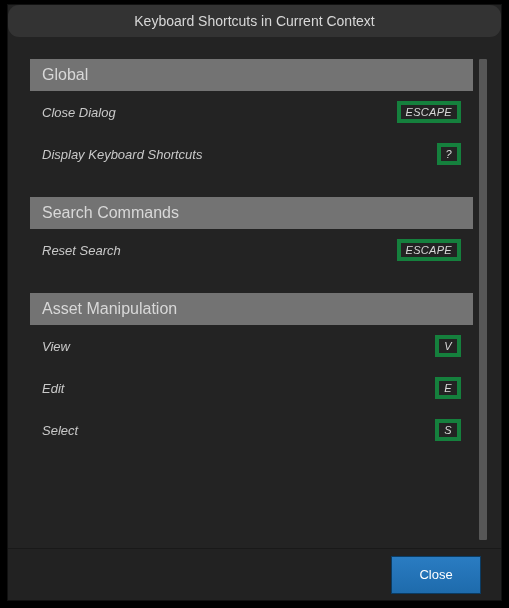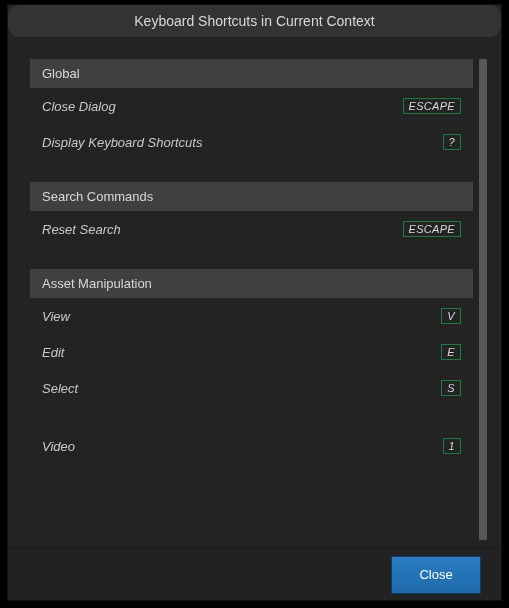--- a/index.html
+++ b/index.html
@@ -35,36 +35,36 @@
     flex: 1;
     overflow: hidden;
   }
   .scrollbar {
     width: 8px;
     background: #575757;
     border-radius: 1px;
   }
   .section { margin-bottom: 22px; }
   .section-header {
-    background: #404040;
+    background: #737373;
     color: #d8d8d8;
-    font-size: 13px;
+    font-size: 16px;
     padding: 7px 12px;
   }
   .row {
     display: flex;
     align-items: center;
     justify-content: space-between;
     padding: 10px 12px 10px 12px;
     color: #c9c9c9;
     font-size: 13px;
     font-style: italic;
   }
   .key {
-    border: 1px solid #15803d;
+    border: 4px solid #15803d;
     color: #d8d8d8;
     font-size: 11px;
     padding: 1px 5px;
     min-width: 18px;
     text-align: center;
     font-family: "Segoe UI", Tahoma, sans-serif;
     letter-spacing: 0.3px;
   }
   .footer {
     height: 52px;
@@ -130,24 +130,20 @@
           <span>Edit</span>
           <span class="key">E</span>
         </div>
         <div class="row">
           <span>Select</span>
           <span class="key">S</span>
         </div>
       </div>
 
       <div class="section">
-        <div class="row">
-          <span>Video</span>
-          <span class="key">1</span>
-        </div>
       </div>
 
     </div>
     <div class="scrollbar"></div>
   </div>
 
   <div class="footer">
     <div class="btn">
       <span>Close</span>
     </div>

